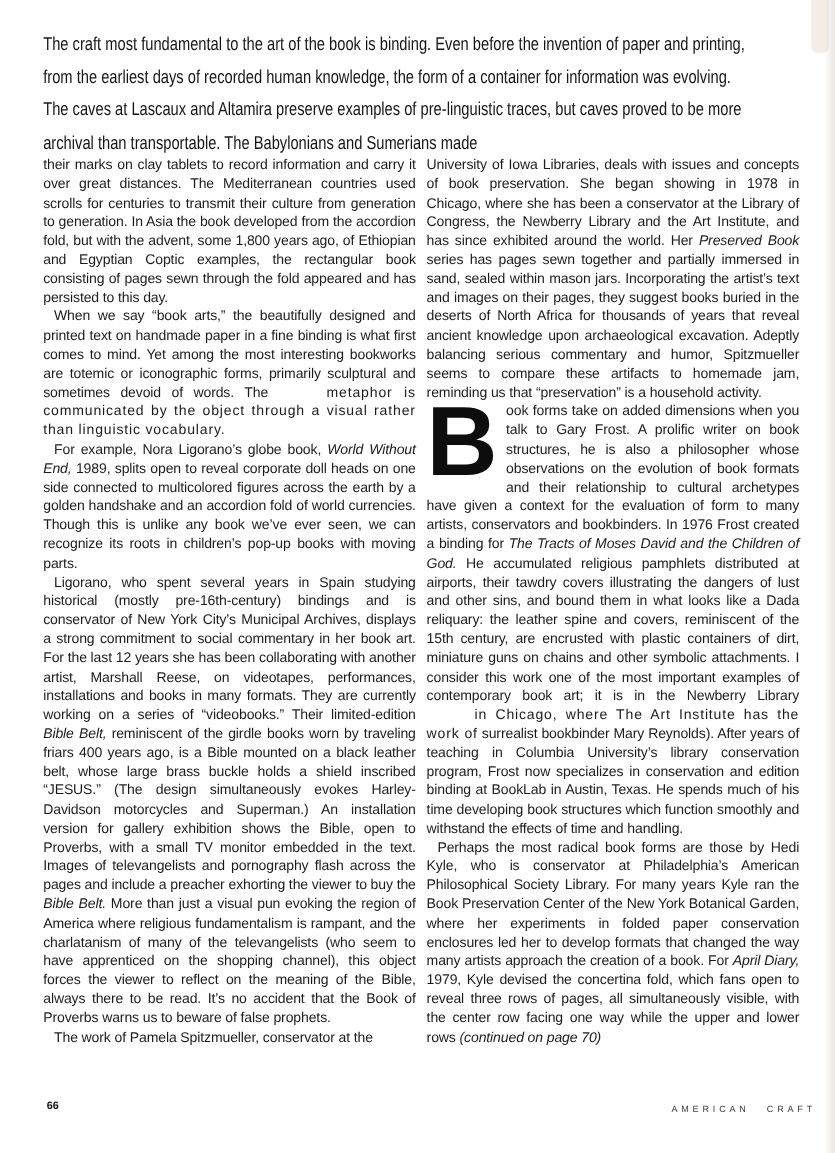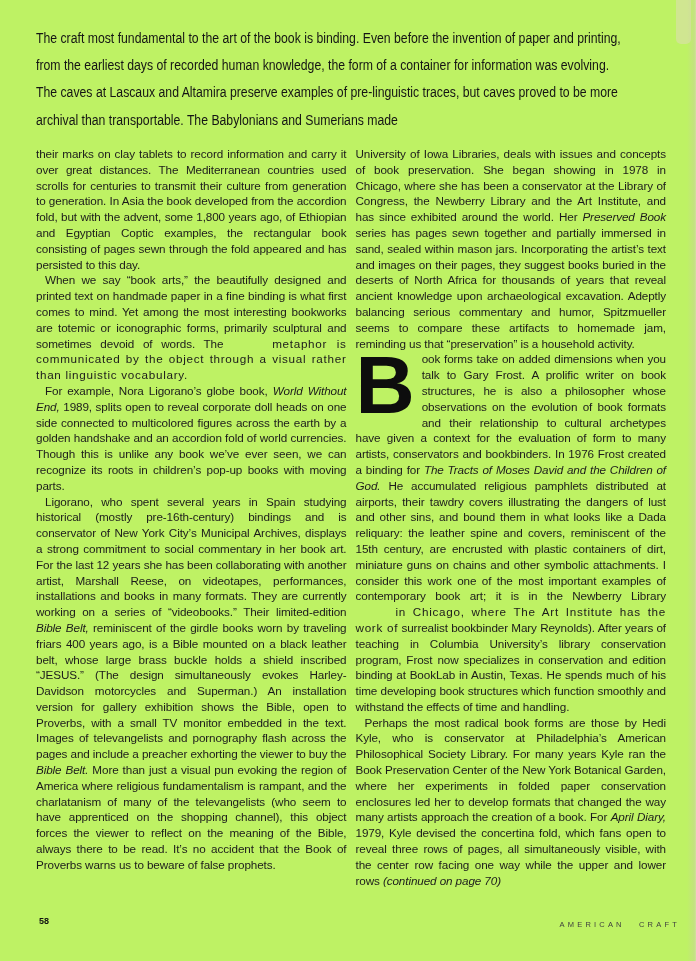--- a/index.html
+++ b/index.html
@@ -5,21 +5,21 @@
   html, body {
     margin: 0;
     padding: 0;
     background: #d8d8d8;
   }
   .page {
     position: relative;
     width: 696px;
     height: 961px;
     margin: 0 auto;
-    background: #bef264;
+    background: #ffffff;
     overflow: hidden;
     font-family: "Liberation Sans", sans-serif;
     color: #1a1a1a;
   }
   
   .intro {
     position: absolute;
     left: 36px;
     top: 24px;
     width: 744px;
@@ -28,21 +28,21 @@
     font-size: 15.5px;
     line-height: 27.2px;
     font-weight: normal;
     color: #141414;
     text-align: left;
   }
   
   .columns {
     position: absolute;
     left: 36px;
-    top: 146px;
+    top: 130px;
     width: 630px;
     display: flex;
     gap: 9px;
   }
   .col {
     flex: 1;
     min-width: 0;
     font-size: 11.7px;
     line-height: 15.8px;
     letter-spacing: -0.1px;
@@ -108,28 +108,29 @@
 <div class="page">
 
   <div class="intro">The craft most fundamental to the art of the book is binding. Even before the invention of paper and printing, from the earliest days of recorded human knowledge, the form of a container for information was evolving. The caves at Lascaux and Altamira preserve examples of pre-linguistic traces, but caves proved to be more archival than transportable. The Babylonians and Sumerians made</div>
 
   <div class="columns">
     <div class="col">
         <p class="para"><span>their marks on clay tablets to record information and carry it over great distances. The Mediterranean countries used scrolls for centuries to transmit their culture from generation to generation. In Asia the book developed from the accordion fold, but with the advent, some 1,800 years ago, of Ethiopian and Egyptian Coptic examples, the rectangular book consisting of pages sewn through the fold appeared and has persisted to this day.</span></p>
         <p class="para indent"><span>When we say “book arts,” the beautifully designed and printed text on handmade paper in a fine binding is what first comes to mind. Yet among the most interesting bookworks are totemic or iconographic forms, primarily sculptural and sometimes devoid of words. The </span><span class="seg-tracked">metaphor is communicated by the object through a visual rather than linguistic vocabulary.</span></p>
         <p class="para indent"><span>For example, Nora Ligorano’s globe book, </span><span class="seg-italic">World Without End,</span><span> 1989, splits open to reveal corporate doll heads on one side connected to multicolored figures across the earth by a golden handshake and an accordion fold of world currencies. Though this is unlike any book we’ve ever seen, we can recognize its roots in children’s pop-up books with moving parts.</span></p>
         <p class="para indent"><span>Ligorano, who spent several years in Spain studying historical (mostly pre-16th-century) bindings and is conservator of New York City’s Municipal Archives, displays a strong commitment to social commentary in her book art. For the last 12 years she has been collaborating with another artist, Marshall Reese, on videotapes, performances, installations and books in many formats. They are currently working on a series of “videobooks.” Their limited-edition </span><span class="seg-italic">Bible Belt,</span><span> reminiscent of the girdle books worn by traveling friars 400 years ago, is a Bible mounted on a black leather belt, whose large brass buckle holds a shield inscribed “JESUS.” (The design simultaneously evokes Harley-Davidson motorcycles and Superman.) An installation version for gallery exhibition shows the Bible, open to Proverbs, with a small TV monitor embedded in the text. Images of televangelists and pornography flash across the pages and include a preacher exhorting the viewer to buy the </span><span class="seg-italic">Bible Belt.</span><span> More than just a visual pun evoking the region of America where religious fundamentalism is rampant, and the charlatanism of many of the televangelists (who seem to have apprenticed on the shopping channel), this object forces the viewer to reflect on the meaning of the Bible, always there to be read. It’s no accident that the Book of Proverbs warns us to beware of false prophets.</span></p>
+        <p class="para indent"><span>The work of Pamela Spitzmueller, conservator at the</span></p>
       </div>
     <div class="col">
         <p class="para"><span>University of Iowa Libraries, deals with issues and concepts of book preservation. She began showing in 1978 in Chicago, where she has been a conservator at the Library of Congress, the Newberry Library and the Art Institute, and has since exhibited around the world. Her </span><span class="seg-italic">Preserved Book</span><span> series has pages sewn together and partially immersed in sand, sealed within mason jars. Incorporating the artist’s text and images on their pages, they suggest books buried in the deserts of North Africa for thousands of years that reveal ancient knowledge upon archaeological excavation. Adeptly balancing serious commentary and humor, Spitzmueller seems to compare these artifacts to homemade jam, reminding us that “preservation” is a household activity.</span></p>
         <p class="para"><span class="dropcap">B</span><span>ook forms take on added dimensions when you talk to Gary Frost. A prolific writer on book structures, he is also a philosopher whose observations on the evolution of book formats and their relationship to cultural archetypes have given a context for the evaluation of form to many artists, conservators and bookbinders. In 1976 Frost created a binding for </span><span class="seg-italic">The Tracts of Moses David and the Children of God.</span><span> He accumulated religious pamphlets distributed at airports, their tawdry covers illustrating the dangers of lust and other sins, and bound them in what looks like a Dada reliquary: the leather spine and covers, reminiscent of the 15th century, are encrusted with plastic containers of dirt, miniature guns on chains and other symbolic attachments. I consider this work one of the most important examples of contemporary book art; it is in the Newberry Library </span><span class="seg-tracked">in Chicago, where The Art Institute has the work of</span><span> surrealist bookbinder Mary Reynolds). After years of teaching in Columbia University’s library conservation program, Frost now specializes in conservation and edition binding at BookLab in Austin, Texas. He spends much of his time developing book structures which function smoothly and withstand the effects of time and handling.</span></p>
         <p class="para indent"><span>Perhaps the most radical book forms are those by Hedi Kyle, who is conservator at Philadelphia’s American Philosophical Society Library. For many years Kyle ran the Book Preservation Center of the New York Botanical Garden, where her experiments in folded paper conservation enclosures led her to develop formats that changed the way many artists approach the creation of a book. For </span><span class="seg-italic">April Diary,</span><span> 1979, Kyle devised the concertina fold, which fans open to reveal three rows of pages, all simultaneously visible, with the center row facing one way while the upper and lower rows </span><span class="seg-italic">(continued on page 70)</span></p>
       </div>
   </div>
 
-  <div class="footer-pagenum">58</div>
+  <div class="footer-pagenum">66</div>
 
   <div class="footer-mag">AMERICAN CRAFT</div>
 
   <div class="scan-notch"></div>
   <div class="scan-edge-right"></div>
 
 </div>
 
 </body></html>

